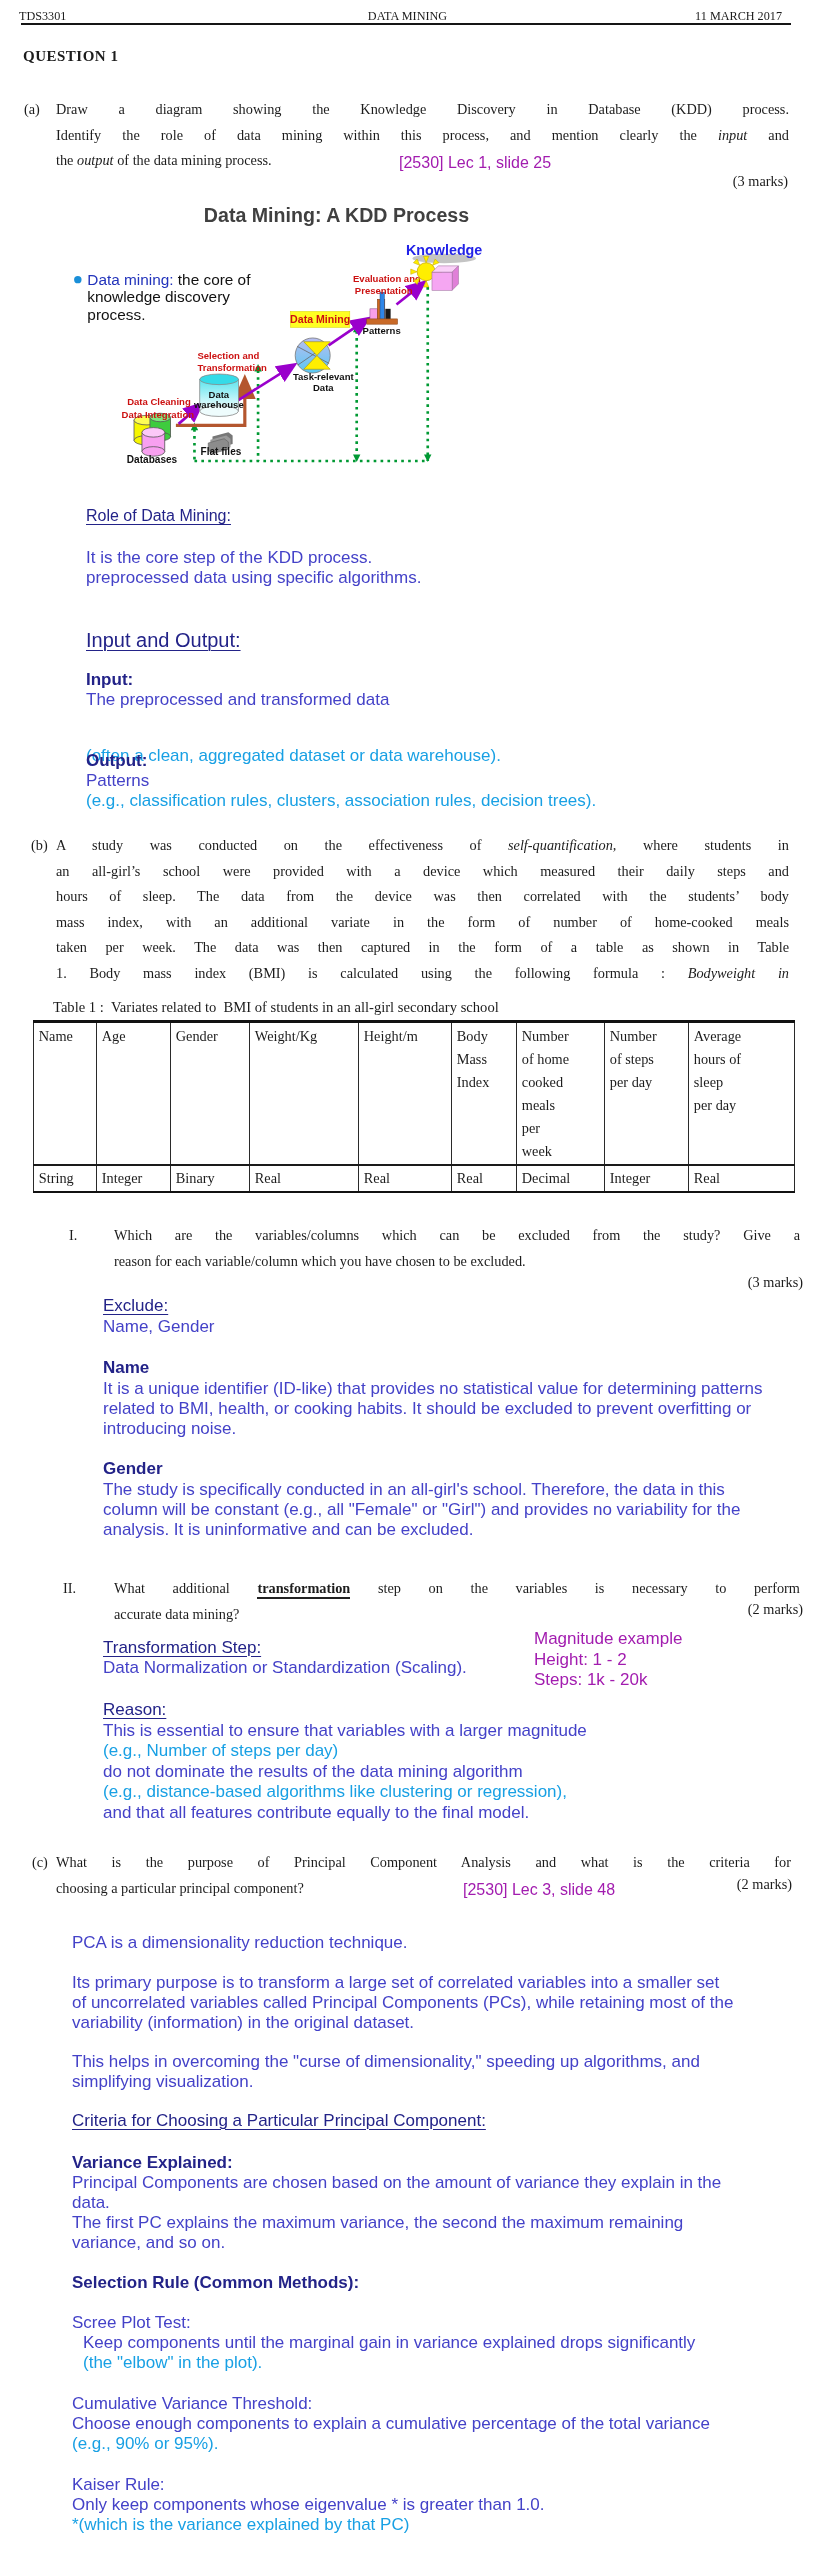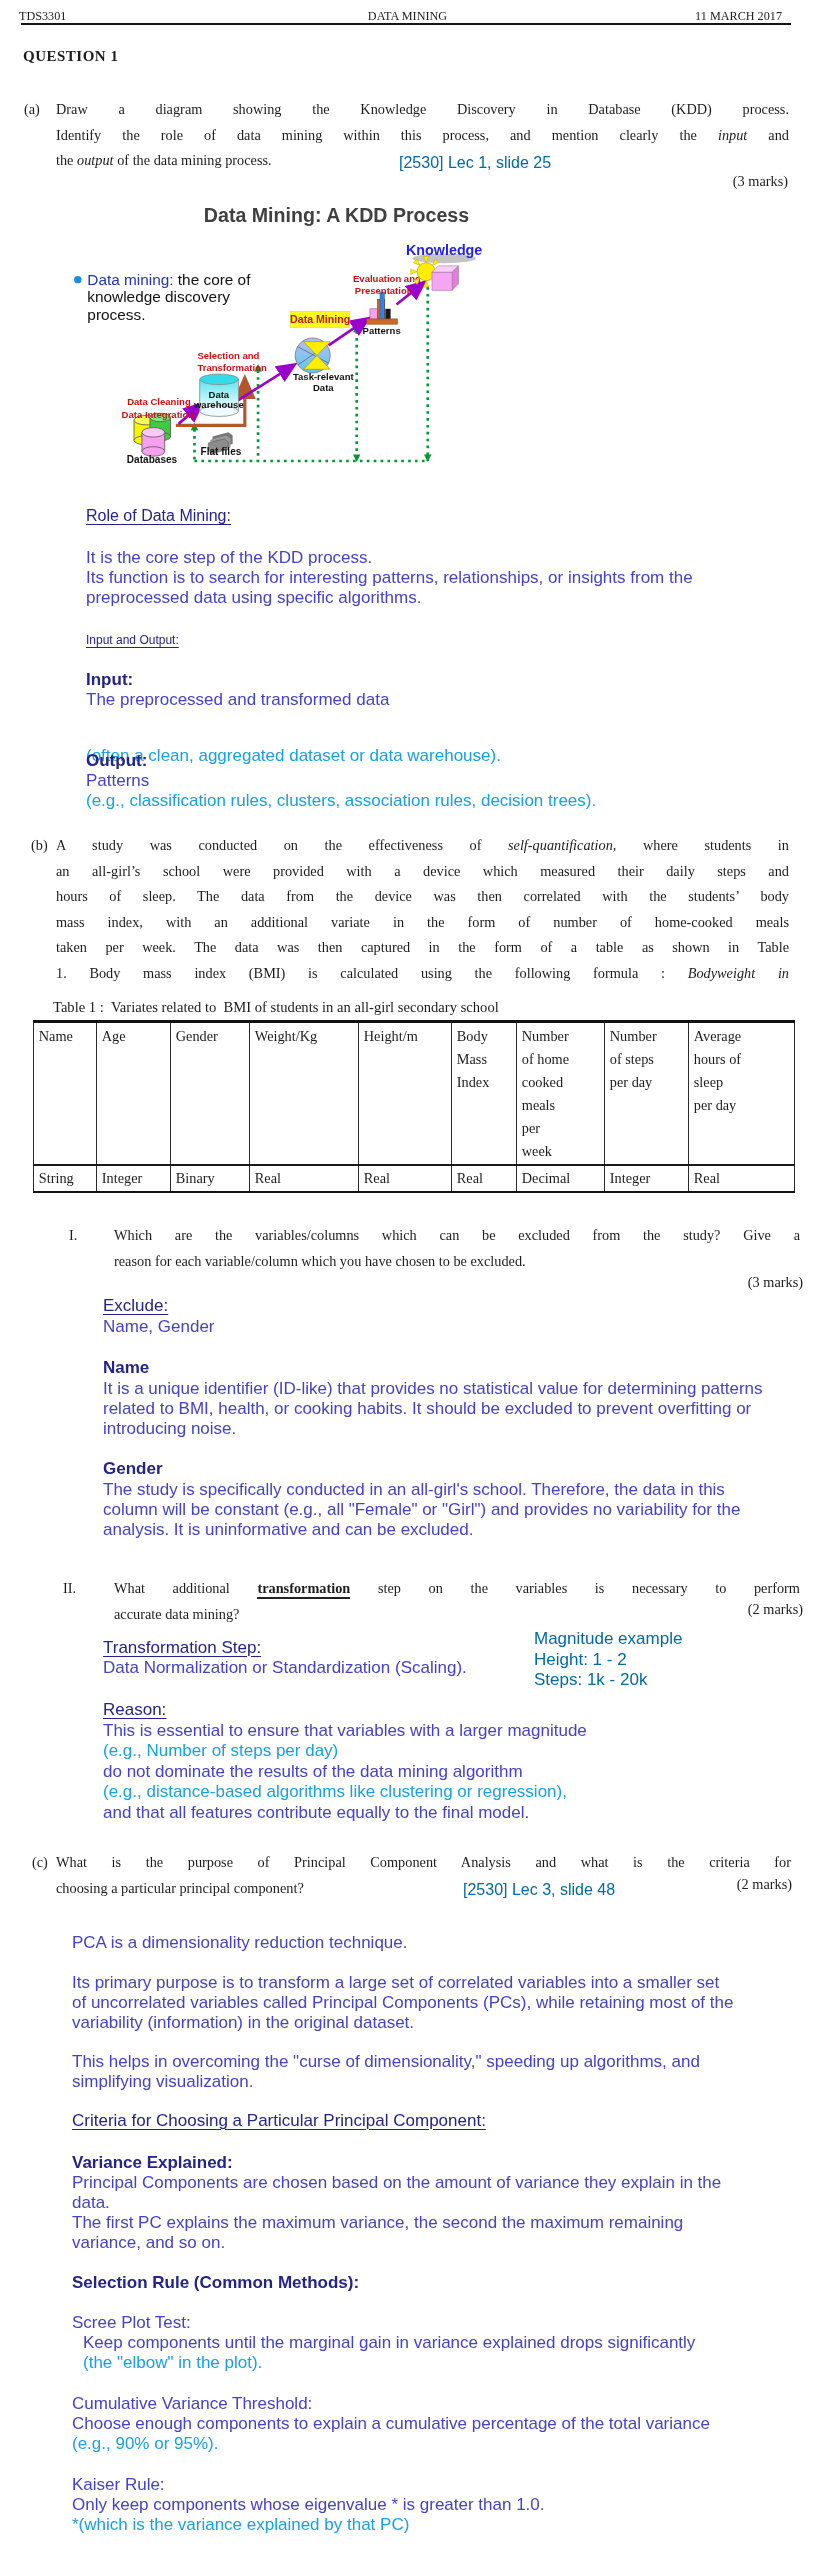--- a/index.html
+++ b/index.html
@@ -7,21 +7,21 @@
   .abs{position:absolute;}
   .ser{font-family:"Liberation Serif",serif;font-size:14.3px;color:#1c1c1c;}
   .qline{line-height:25.5px;text-align:justify;text-align-last:justify;}
   .qplain{line-height:25.5px;}
   .marks{font-size:14.3px;text-align:right;}
   .sans{font-family:"Liberation Sans",sans-serif;}
   .ans{font-family:"Liberation Sans",sans-serif;font-size:17px;line-height:20px;color:#4442c8;}
   .navy{color:#232388;}
   .purp{color:#4442c8;}
   .cyan{color:#18a0e4;}
-  .pale{color:#0369a1;}
+  .pale{color:#a21caf;}
   .und{text-decoration:underline;text-underline-offset:2.7px;text-decoration-thickness:1.3px;}
   .b{font-weight:bold;}
   .hdr{font-size:12.2px;}
   .tbold{font-weight:bold;border-bottom:2.1px solid #222;padding-bottom:0.5px;}
   #kdd-table{border-collapse:collapse;table-layout:fixed;width:761px;border:1.6px solid #1a1a1a;border-top:3.2px solid #111;border-bottom:2.7px solid #111;}
   #kdd-table th,#kdd-table td{border:1.1px solid #2a2a2a;font-weight:normal;text-align:left;vertical-align:top;padding:1.6px 4.8px;font-size:14.3px;font-family:"Liberation Serif",serif;white-space:pre-line;line-height:23px;}
   #kdd-table td{border-top:2.1px solid #1a1a1a;line-height:20px;height:22px;}
   svg{font-family:"Liberation Sans",sans-serif;}
   .pre{white-space:pre;}
 </style>
@@ -170,24 +170,23 @@
     <polygon points="720,74 732,62 770,62 758,74" fill="#fad0f8"></polygon>
     <polygon points="758,74 770,62 770,96 758,108" fill="#e080d8"></polygon>
     <rect x="720" y="74" width="38" height="34" fill="#f5a6f2"></rect>
   </g>
   <text x="743" y="42" text-anchor="middle" font-size="27" font-weight="bold" fill="#2222e8">Knowledge</text>
 </svg>
 
 <div class="abs ans navy und" style="left:86px;top:506px;font-size:16px;">Role of Data Mining:</div>
 <div class="abs ans" style="left:86px;top:548px;">
   <div>It is the core step of the KDD process.</div>
-  <div>Its function is to search for interesting patterns, relationships, or insights from the</div>
   <div>preprocessed data using specific algorithms.</div>
 </div>
-<div class="abs ans navy und" style="left:86px;top:630px;font-size:12px;">Input and Output:</div>
+<div class="abs ans navy und" style="left:86px;top:630px;font-size:20px;">Input and Output:</div>
 <div class="abs ans navy b" style="left:86px;top:670px;">Input:</div>
 <div class="abs ans" style="left:86px;top:690px;">The preprocessed and transformed data</div>
 <div class="abs ans cyan" style="left:86px;top:746px;">(often a clean, aggregated dataset or data warehouse).</div>
 <div class="abs ans navy b" style="left:86px;top:751px;">Output:</div>
 <div class="abs ans" style="left:86px;top:771px;">Patterns</div>
 <div class="abs ans cyan" style="left:86px;top:791px;">(e.g., classification rules, clusters, association rules, decision trees).</div>
 
 <div class="abs ser qplain" style="left:31px;top:833px;">(b)</div>
 <div class="abs ser" style="left:56px;top:833px;width:733px;">
   <div class="qline"><span>A study was conducted on the effectiveness of </span><i>self-quantification,</i><span> where students in</span></div>

